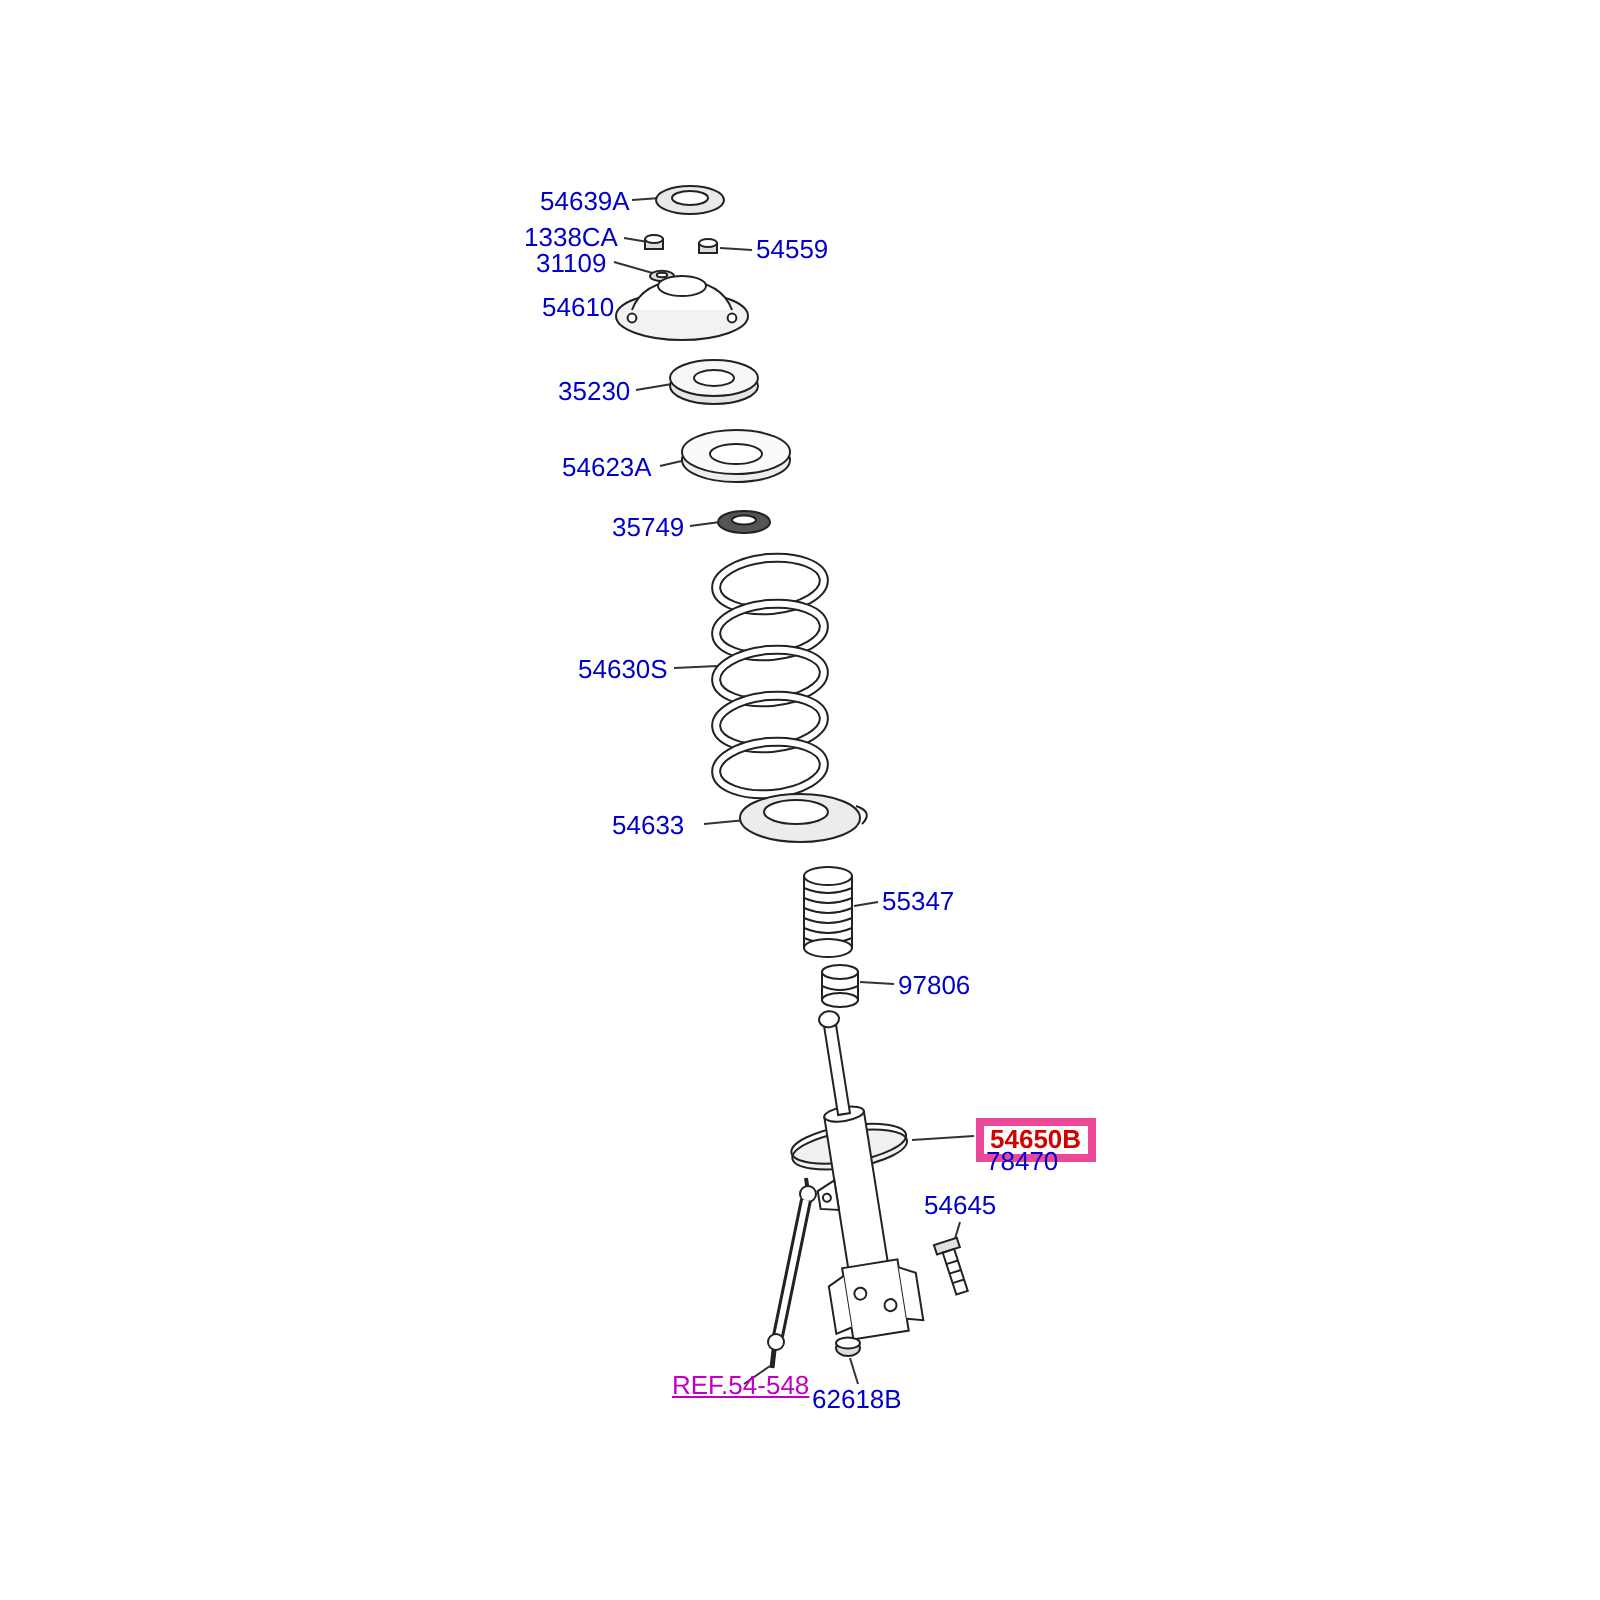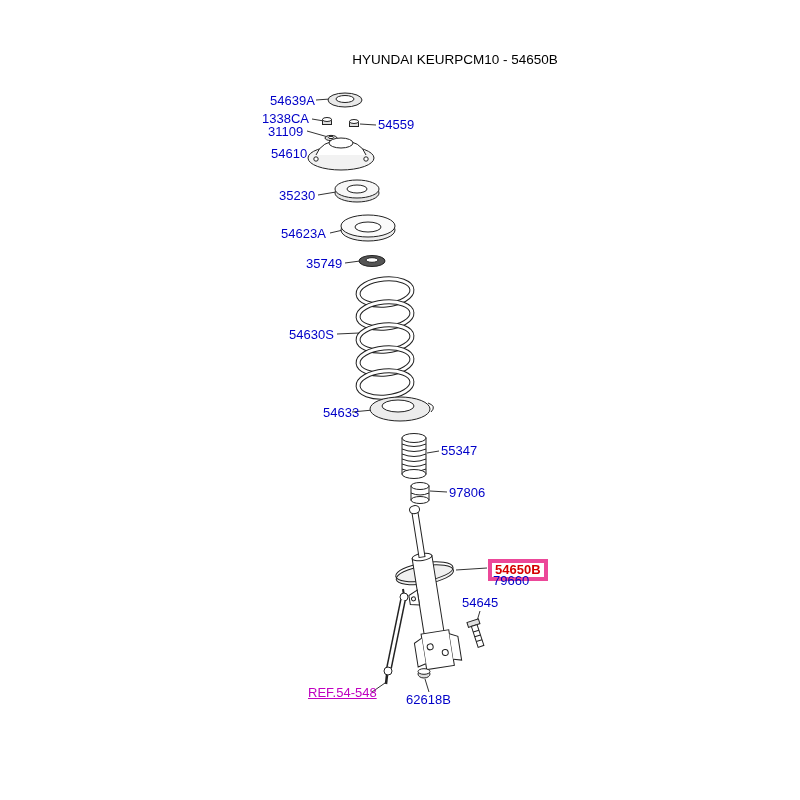--- a/index.html
+++ b/index.html
@@ -12,21 +12,21 @@
     position:absolute;left:455px;top:52px;transform:translateX(-50%);
     font-size:13.5px;color:#000000;white-space:nowrap;
   }
   .lbl{
     position:absolute;font-size:13px;line-height:14px;color:#0000c8;
     white-space:nowrap;cursor:pointer;
   }
   .lbl.hl{
     color:#d40000;border:4px solid #ec4899;padding:0 3px;background:#ffffff;font-weight:bold;
   }
-  .lbl.ref{color:#c000c0;text-decoration:underline;}
+  .lbl.ref{color:#c000c0;text-decoration:underline;margin-left:28px;}
 </style>
 </head>
 <body>
 
 <div class="stage">
 
   <svg class="diagram-svg" width="800" height="800" viewBox="0 0 800 800">
 
     <g stroke="#333333" stroke-width="1">
       <line x1="316" y1="100" x2="330" y2="99"></line>
@@ -172,33 +172,32 @@
 
     <g stroke="#222222" transform="rotate(-18 477 634)">
       <rect x="471" y="620" width="12" height="5" fill="#e0e0e0"></rect>
       <rect x="474" y="625" width="6" height="22" fill="#ffffff"></rect>
       <line x1="474" y1="631" x2="480" y2="631" stroke-width="1"></line>
       <line x1="474" y1="636" x2="480" y2="636" stroke-width="1"></line>
       <line x1="474" y1="641" x2="480" y2="641" stroke-width="1"></line>
     </g>
   </svg>
 
-  <div class="title">HYUNDAI KEURPCM10 - 54650B</div>
 
   <div class="lbl" style="left:270px;top:94px">54639A</div>
   <div class="lbl" style="left:262px;top:112px">1338CA</div>
   <div class="lbl" style="left:268px;top:125px">31109</div>
   <div class="lbl" style="left:378px;top:118px">54559</div>
   <div class="lbl" style="left:271px;top:147px">54610</div>
   <div class="lbl" style="left:279px;top:189px">35230</div>
   <div class="lbl" style="left:281px;top:227px">54623A</div>
   <div class="lbl" style="left:306px;top:257px">35749</div>
   <div class="lbl" style="left:289px;top:328px">54630S</div>
-  <div class="lbl" style="left:323px;top:406px">54633</div>
+  <div class="lbl" style="left:306px;top:406px">54633</div>
   <div class="lbl" style="left:441px;top:444px">55347</div>
   <div class="lbl" style="left:449px;top:486px">97806</div>
   <div class="lbl hl" style="left:488px;top:559px">54650B</div>
-  <div class="lbl" style="left:493px;top:574px">79660</div>
+  <div class="lbl" style="left:493px;top:574px">78470</div>
   <div class="lbl" style="left:462px;top:596px">54645</div>
   <div class="lbl" style="left:406px;top:693px">62618B</div>
   <div class="lbl ref" style="left:308px;top:686px">REF.54-548</div>
 
 </div>
 
 </body></html>

